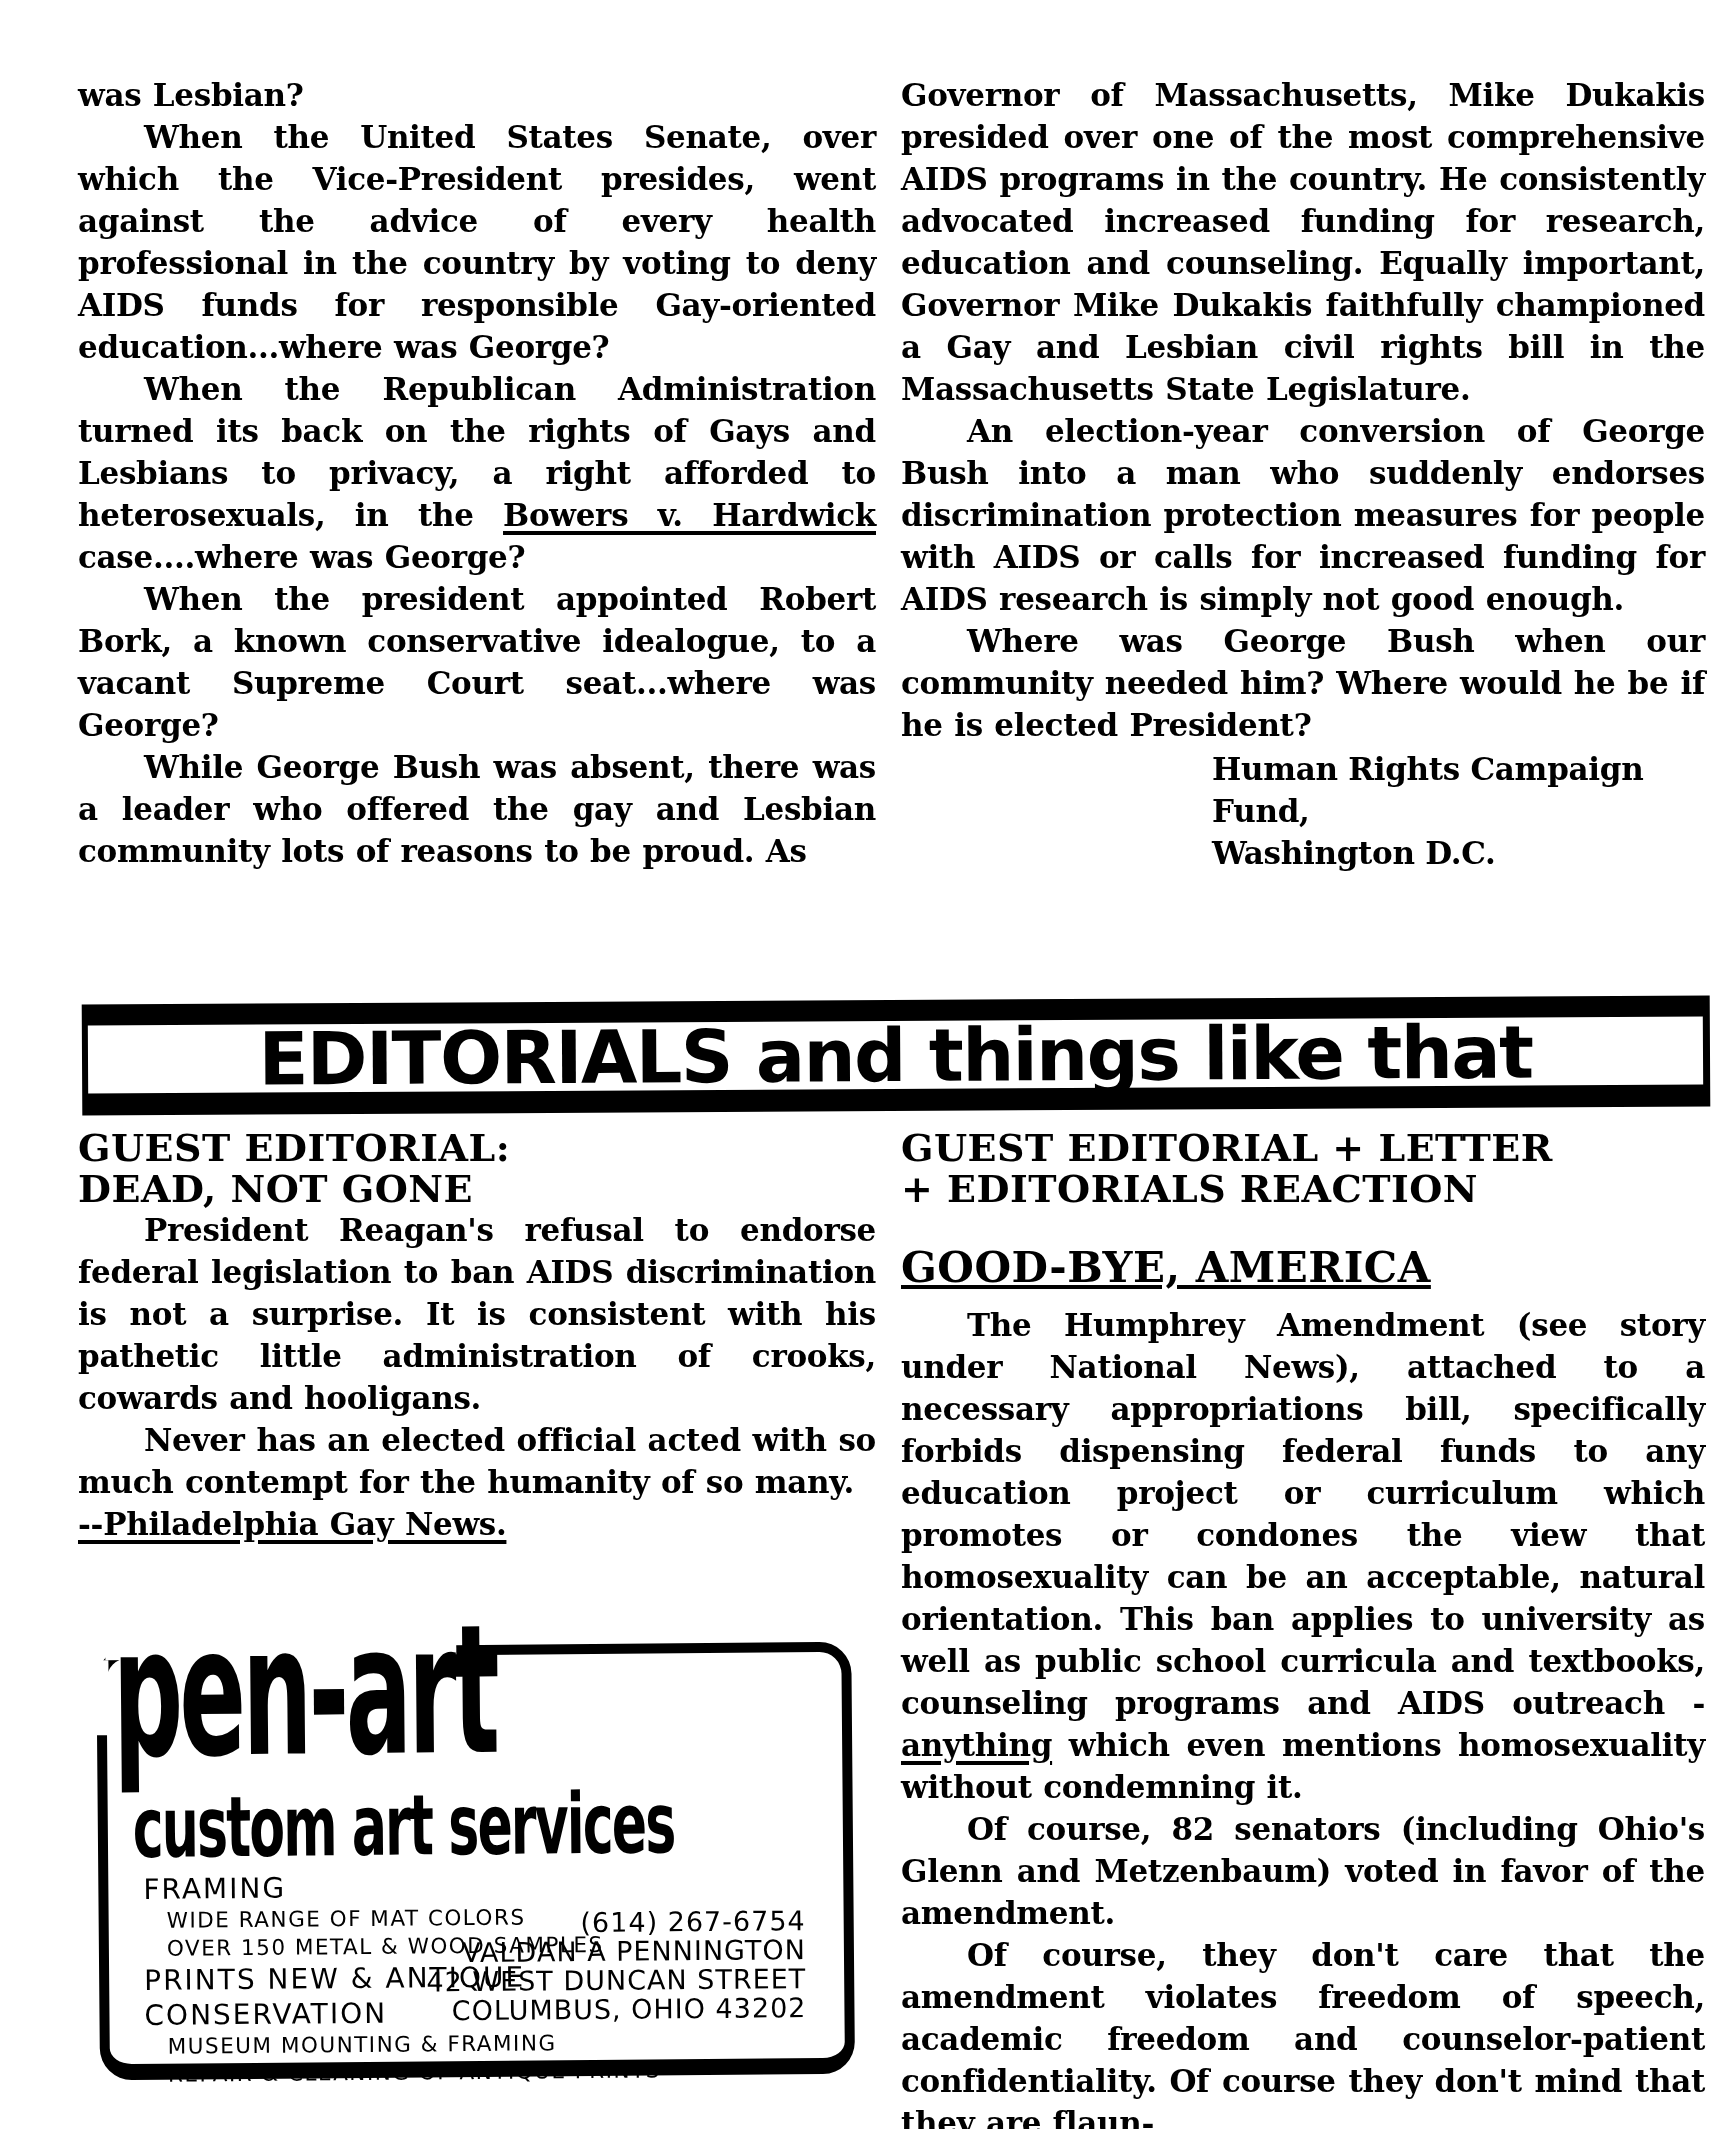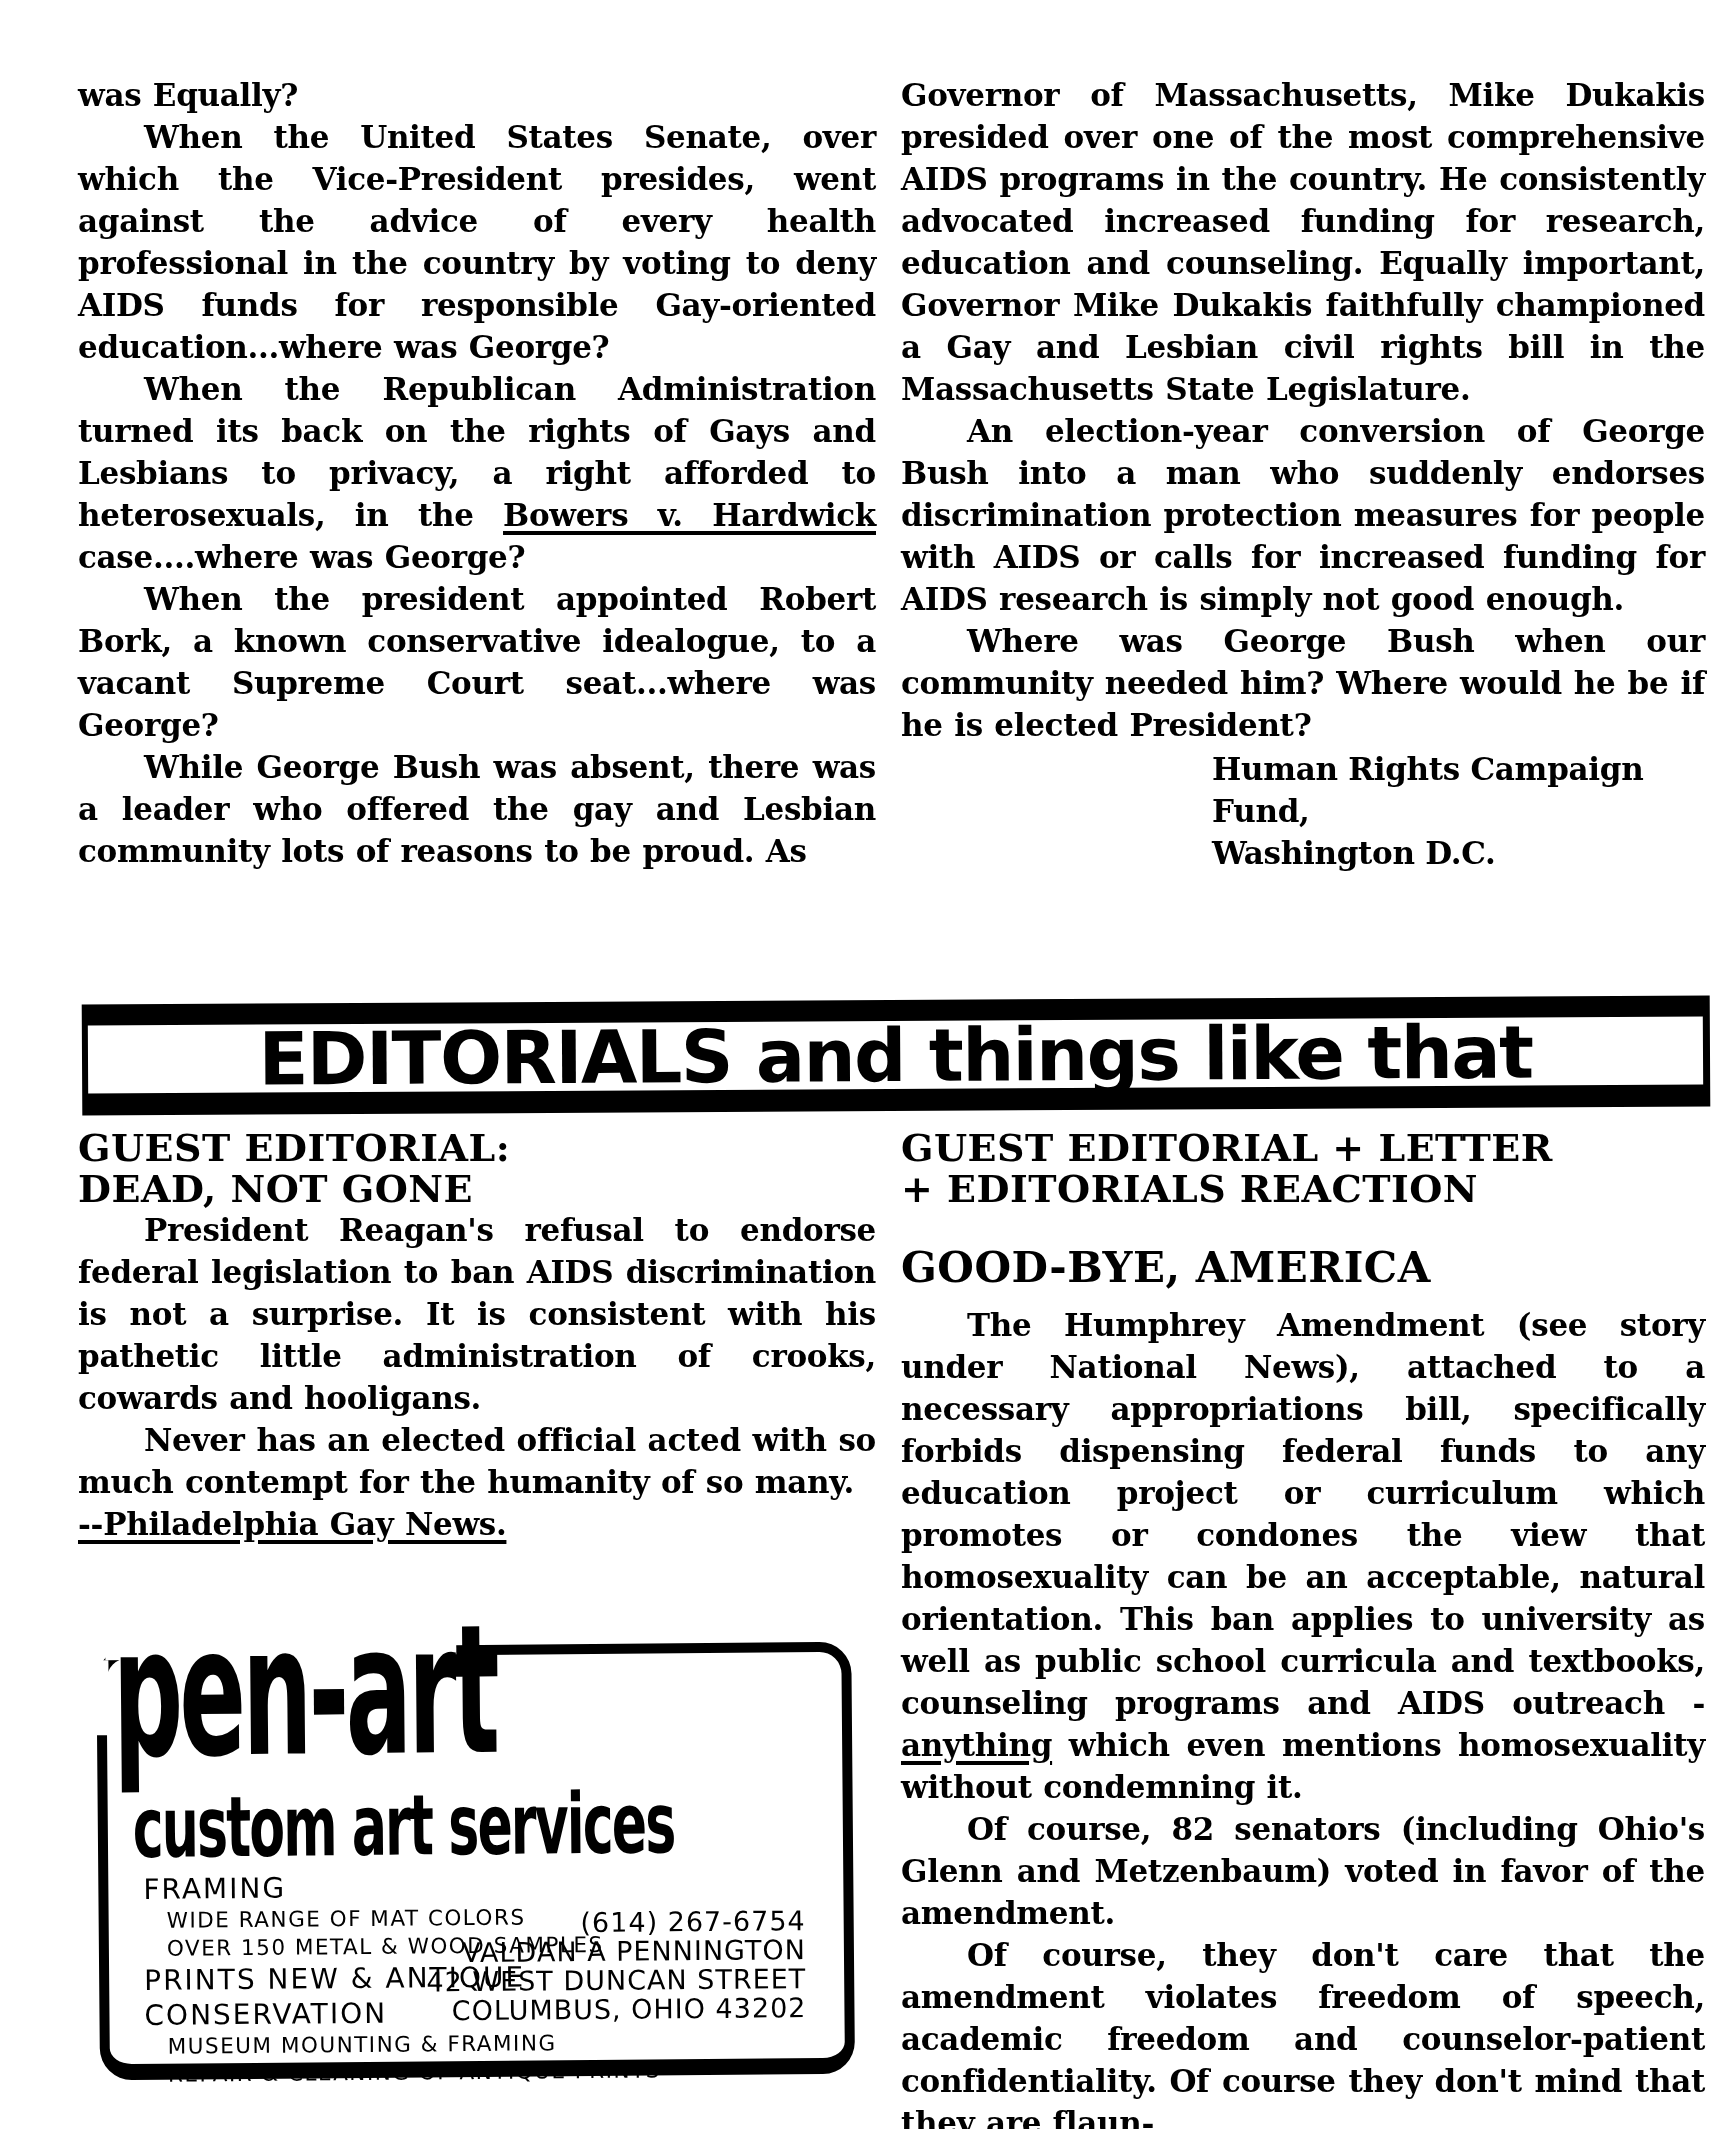--- a/index.html
+++ b/index.html
@@ -53,21 +53,21 @@
   .ed-heading{
     margin:0;
     font-size:38px;line-height:41px;
     font-weight:800;letter-spacing:0.5px;
     font-family:"DejaVu Serif", serif;
   }
   .ed-heading-block{}
   .sub-heading{
     margin:36px 0 14px 0;
     font-size:42px;line-height:45px;
-    font-weight:800;letter-spacing:0.5px;
+    font-weight:800;letter-spacing:0.5px;text-decoration:underline;
   }
   
   .ad{
     position:absolute;left:95px;top:1609px;width:758px;height:471px;
     transform:rotate(-0.5deg);
   }
   .ad-frame{
     position:absolute;left:3px;right:0;top:36px;bottom:3px;
     border:10px solid #000;
     border-bottom-width:16px;
@@ -102,21 +102,21 @@
     font-size:27px;line-height:29px;letter-spacing:1px;
     white-space:nowrap;
   }
 </style>
 </head>
 <body>
 
 <div class="page">
 
   <div class="col col-top-left">
-      <p class="para"><span>was Equally?</span></p>
+      <p class="para"><span>was Lesbian?</span></p>
       <p class="para indent"><span>When the United States Senate, over which the Vice-President presides, went against the advice of every health professional in the country by voting to deny AIDS funds for responsible Gay-oriented education...where was George?</span></p>
       <p class="para indent"><span>When the Republican Administration turned its back on the rights of Gays and Lesbians to privacy, a right afforded to heterosexuals, in the </span><span class="u">Bowers v. Hardwick</span><span> case....where was George?</span></p>
       <p class="para indent"><span>When the president appointed Robert Bork, a known conservative idealogue, to a vacant Supreme Court seat...where was George?</span></p>
       <p class="para indent"><span>While George Bush was absent, there was a leader who offered the gay and Lesbian community lots of reasons to be proud. As</span></p>
     </div>
 
   <div class="col col-top-right">
     <div>
         <p class="para"><span>Governor of Massachusetts, Mike Dukakis presided over one of the most comprehensive AIDS programs in the country. He consistently advocated increased funding for research, education and counseling. Equally important, Governor Mike Dukakis faithfully championed a Gay and Lesbian civil rights bill in the Massachusetts State Legislature.</span></p>
         <p class="para indent"><span>An election-year conversion of George Bush into a man who suddenly endorses discrimination protection measures for people with AIDS or calls for increased funding for AIDS research is simply not good enough.</span></p>

